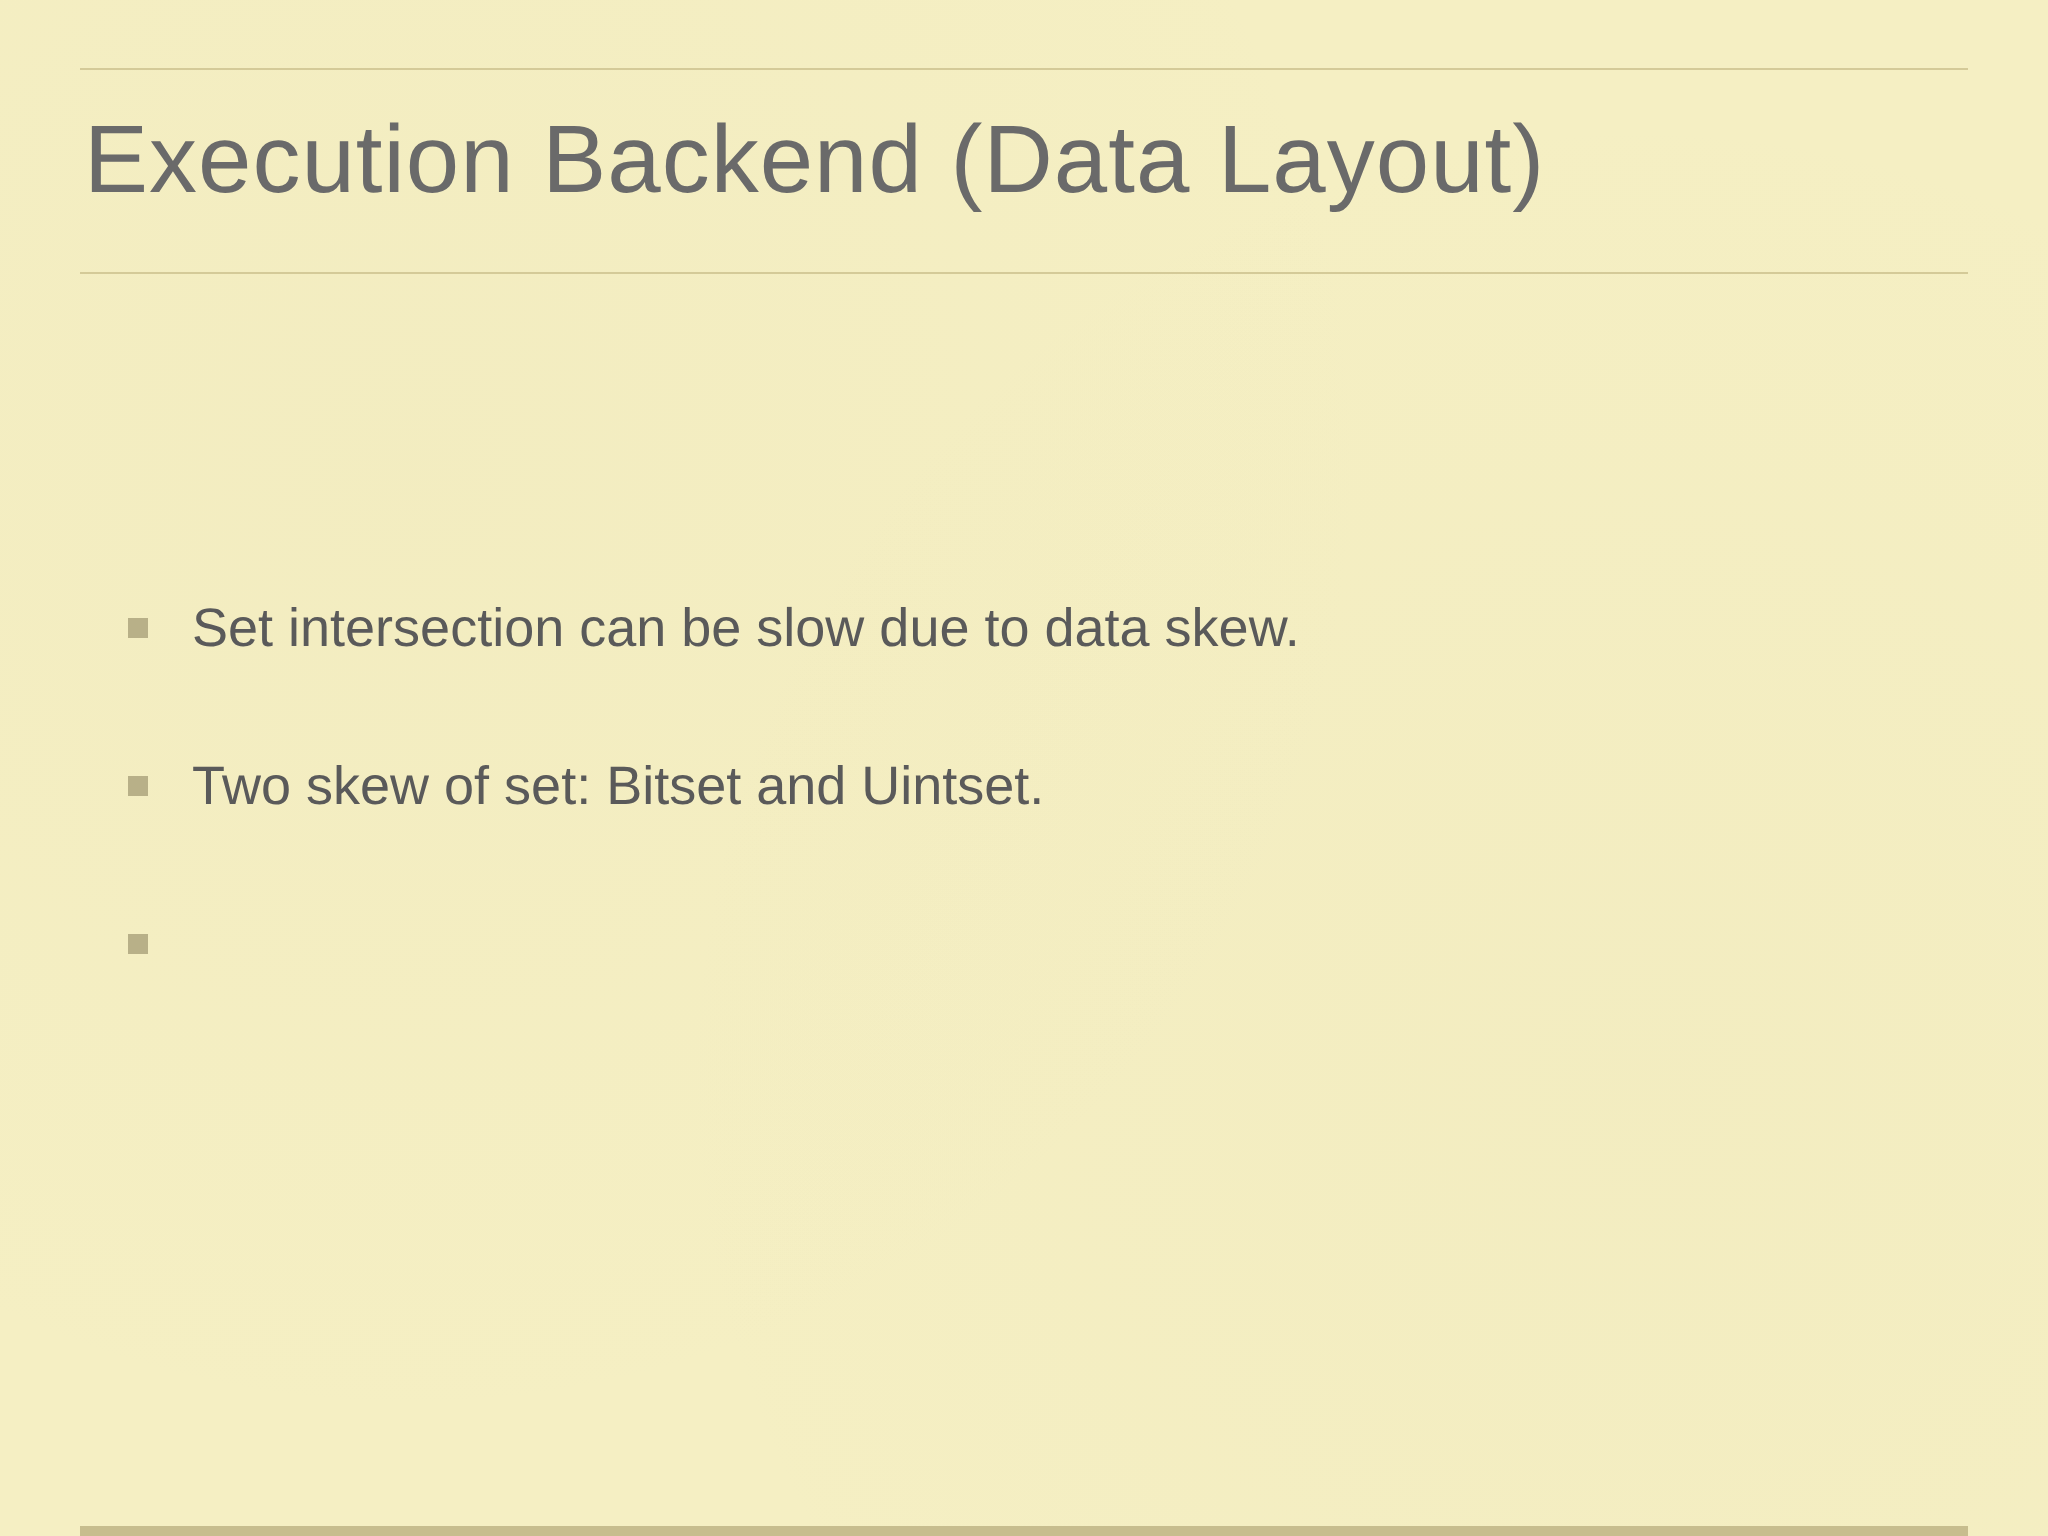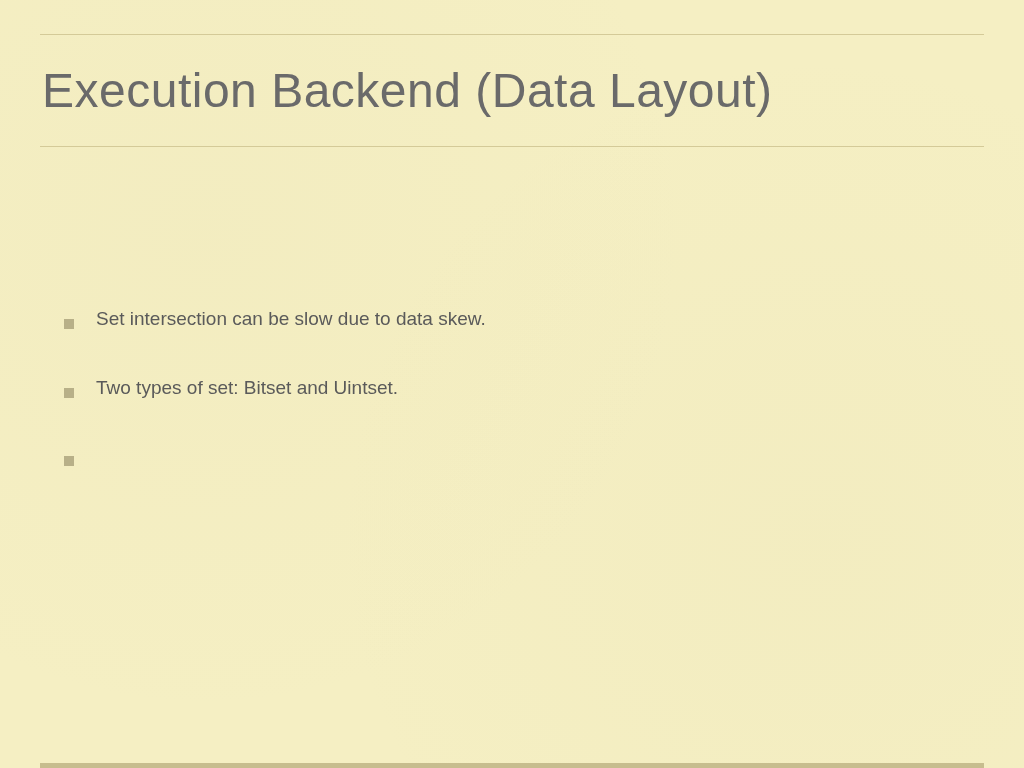--- a/index.html
+++ b/index.html
@@ -41,21 +41,21 @@
       background: #c7bd8e;
       width: 944px;
       position: absolute;
       bottom: 34px;
       left: 40px;
     }
     .title {
       font-size: 48px;
       font-weight: 300;
       color: #6a6a6a;
-      margin-top: 28px;
+      margin-top: 18px;
       margin-left: 2px;
       letter-spacing: 0.5px;
       font-family: "Segoe UI Light", "Helvetica Neue", Arial, sans-serif;
     }
     .content {
       margin-top: 160px;
       margin-left: 24px;
     }
     .bullet-item {
       display: flex;
@@ -64,21 +64,21 @@
     }
     .bullet-marker {
       width: 10px;
       height: 10px;
       background: #b8b088;
       margin-top: 12px;
       margin-right: 22px;
       flex-shrink: 0;
     }
     .bullet-text {
-      font-size: 19px;
+      font-size: 27px;
       color: #5a5a5a;
       font-weight: 400;
       line-height: 1.3;
     }
   </style>
 </head>
 <body>
 
 <div class="slide">
   <div class="rule-thin rule-top"></div>
@@ -87,21 +87,21 @@
 
   <div class="rule-thin rule-mid"></div>
 
   <div class="content">
     <div class="bullet-item">
       <div class="bullet-marker"></div>
       <div class="bullet-text">Set intersection can be slow due to data skew.</div>
     </div>
     <div class="bullet-item">
       <div class="bullet-marker"></div>
-      <div class="bullet-text">Two types of set: Bitset and Uintset.</div>
+      <div class="bullet-text">Two skew of set: Bitset and Uintset.</div>
     </div>
     <div class="bullet-item">
       <div class="bullet-marker"></div>
     </div>
   </div>
 
   <div class="rule-thick"></div>
 </div>
 
 </body></html>

